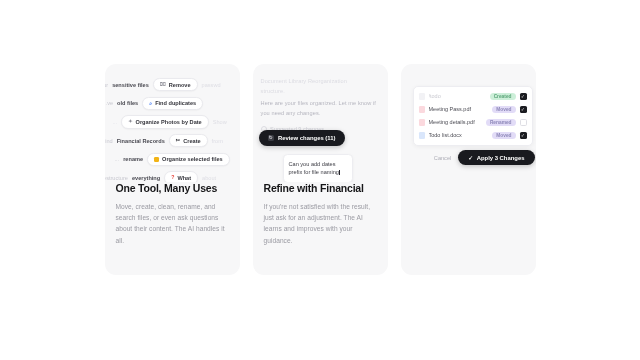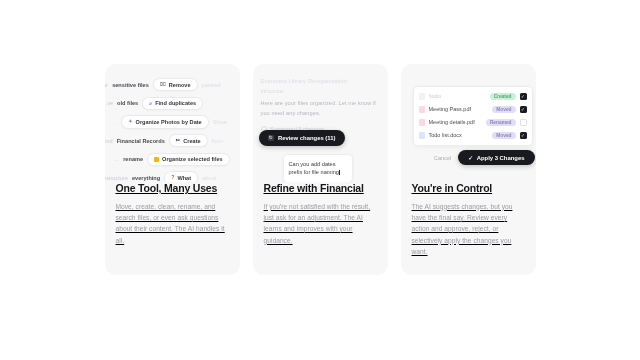--- a/index.html
+++ b/index.html
@@ -19,21 +19,20 @@
     padding-top: 64px;
   }
   .card {
     width: 135px;
     height: 211px;
     background: #f7f7f8;
     border-radius: 11px;
     padding: 0;
     position: relative;
     overflow: hidden;
-    text-decoration: underline;
   }
   .card-visual {
     height: 118px;
     position: relative;
     overflow: hidden;
   }
   .card-text {
     padding: 0 11px;
   }
   .card-title {
@@ -398,19 +397,15 @@
 
       </div>
       <div class="actions">
         <span class="cancel-btn">Cancel</span>
         <span class="apply-btn">
           <span>✓</span>
           <span>Apply 3 Changes</span>
         </span>
       </div>
     </div>
-    <div class="card-text">
-      <div class="card-title">You're in Control</div>
-      <div class="card-body">The AI suggests changes, but you have the final say. Review every action and approve, reject, or selectively apply the changes you want.</div>
-    </div>
   </div>
 
 </div>
 
 </body></html>

